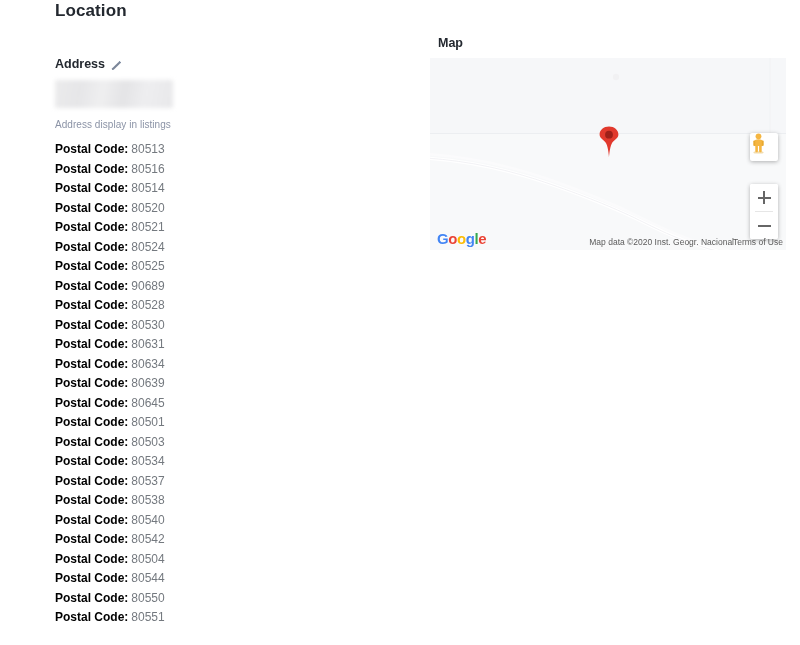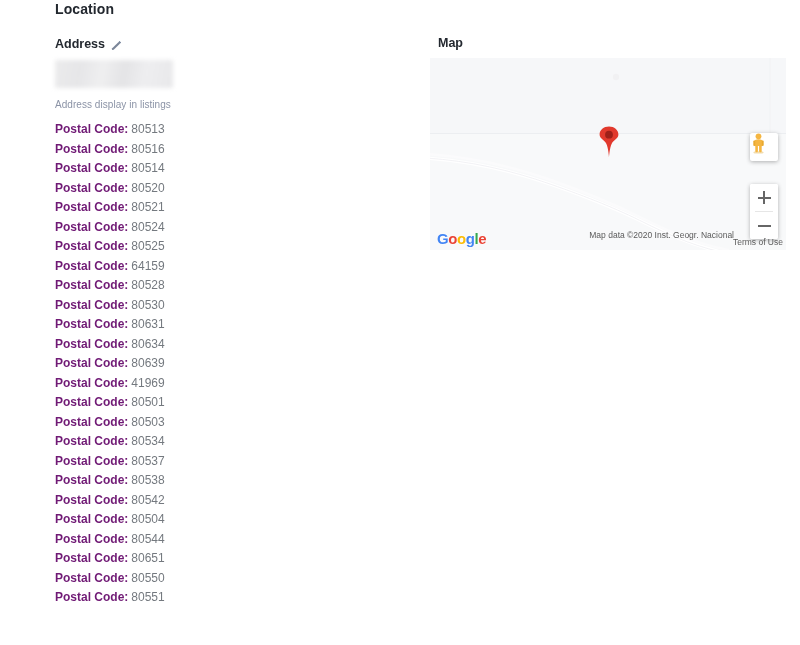--- a/index.html
+++ b/index.html
@@ -24,33 +24,33 @@
 
   
   .left-col {
     position: absolute;
     left: 55px;
     top: 0px;
     width: 360px;
   }
 
   .section-title {
-    font-size: 14px;
+    font-size: 17px;
     font-weight: bold;
     color: #23282f;
     letter-spacing: 0.1px;
     margin: 0;
     padding-top: 1px;
   }
 
   .field-label-row {
     display: flex;
     align-items: flex-end;
     gap: 6px;
-    margin-top: 20px;
+    margin-top: 36px;
   }
 
   .field-label {
     font-size: 12.5px;
     font-weight: bold;
     color: #23282f;
   }
 
   .pencil-icon {
     display: inline-flex;
@@ -97,21 +97,21 @@
   .postal-row {
     font-size: 12px;
     line-height: 19.5px;
     height: 19.5px;
     white-space: nowrap;
     color: #6d737d;
   }
 
   .postal-key {
     font-weight: bold;
-    color: #701a75;
+    color: #000000;
   }
 
   .postal-val {
     color: #74797f;
     margin-left: 3px;
   }
 
   
   .map-label {
     position: absolute;
@@ -228,21 +228,21 @@
     font-weight: bold;
     letter-spacing: -0.4px;
     line-height: 1;
     text-shadow: 0 0 2px rgba(255,255,255,0.9);
     user-select: none;
   }
 
   .map-attrib {
     position: absolute;
     right: 52px;
-    bottom: 10px;
+    bottom: 3px;
     font-size: 8.5px;
     color: #5b5b5b;
     white-space: nowrap;
     margin-top: 32px;
   }
 
   .map-terms {
     position: absolute;
     right: 3px;
     bottom: 3px;
@@ -277,36 +277,36 @@
 
 
     <ul class="postal-list" id="postal-list">
         <li class="postal-row"><span class="postal-key">Postal Code:</span><span class="postal-val">80513</span></li>
         <li class="postal-row"><span class="postal-key">Postal Code:</span><span class="postal-val">80516</span></li>
         <li class="postal-row"><span class="postal-key">Postal Code:</span><span class="postal-val">80514</span></li>
         <li class="postal-row"><span class="postal-key">Postal Code:</span><span class="postal-val">80520</span></li>
         <li class="postal-row"><span class="postal-key">Postal Code:</span><span class="postal-val">80521</span></li>
         <li class="postal-row"><span class="postal-key">Postal Code:</span><span class="postal-val">80524</span></li>
         <li class="postal-row"><span class="postal-key">Postal Code:</span><span class="postal-val">80525</span></li>
-        <li class="postal-row"><span class="postal-key">Postal Code:</span><span class="postal-val">64159</span></li>
+        <li class="postal-row"><span class="postal-key">Postal Code:</span><span class="postal-val">90689</span></li>
         <li class="postal-row"><span class="postal-key">Postal Code:</span><span class="postal-val">80528</span></li>
         <li class="postal-row"><span class="postal-key">Postal Code:</span><span class="postal-val">80530</span></li>
         <li class="postal-row"><span class="postal-key">Postal Code:</span><span class="postal-val">80631</span></li>
         <li class="postal-row"><span class="postal-key">Postal Code:</span><span class="postal-val">80634</span></li>
         <li class="postal-row"><span class="postal-key">Postal Code:</span><span class="postal-val">80639</span></li>
-        <li class="postal-row"><span class="postal-key">Postal Code:</span><span class="postal-val">41969</span></li>
+        <li class="postal-row"><span class="postal-key">Postal Code:</span><span class="postal-val">80645</span></li>
         <li class="postal-row"><span class="postal-key">Postal Code:</span><span class="postal-val">80501</span></li>
         <li class="postal-row"><span class="postal-key">Postal Code:</span><span class="postal-val">80503</span></li>
         <li class="postal-row"><span class="postal-key">Postal Code:</span><span class="postal-val">80534</span></li>
         <li class="postal-row"><span class="postal-key">Postal Code:</span><span class="postal-val">80537</span></li>
         <li class="postal-row"><span class="postal-key">Postal Code:</span><span class="postal-val">80538</span></li>
+        <li class="postal-row"><span class="postal-key">Postal Code:</span><span class="postal-val">80540</span></li>
         <li class="postal-row"><span class="postal-key">Postal Code:</span><span class="postal-val">80542</span></li>
         <li class="postal-row"><span class="postal-key">Postal Code:</span><span class="postal-val">80504</span></li>
         <li class="postal-row"><span class="postal-key">Postal Code:</span><span class="postal-val">80544</span></li>
-        <li class="postal-row"><span class="postal-key">Postal Code:</span><span class="postal-val">80651</span></li>
         <li class="postal-row"><span class="postal-key">Postal Code:</span><span class="postal-val">80550</span></li>
         <li class="postal-row"><span class="postal-key">Postal Code:</span><span class="postal-val">80551</span></li>
       </ul>
   </div>
 
   <div class="map-label">Map</div>
 
   <div class="map-frame">
     <div class="map-canvas">
       <svg width="356" height="192" viewBox="0 0 356 192">

